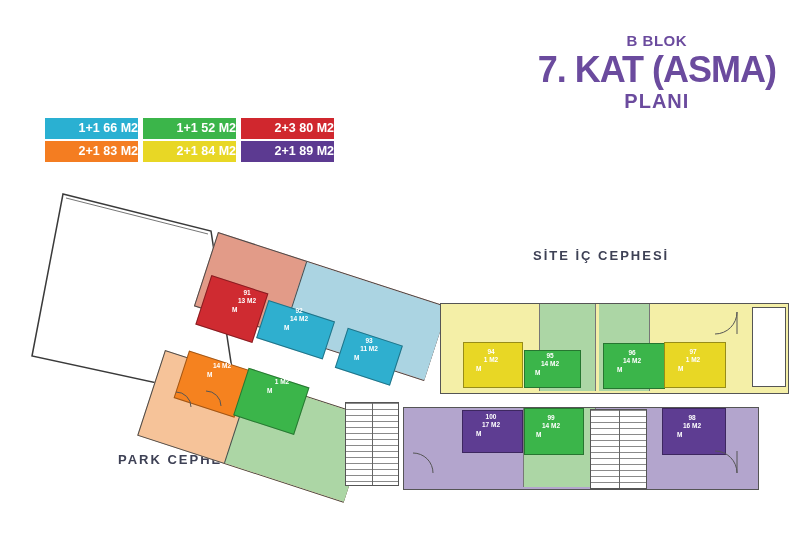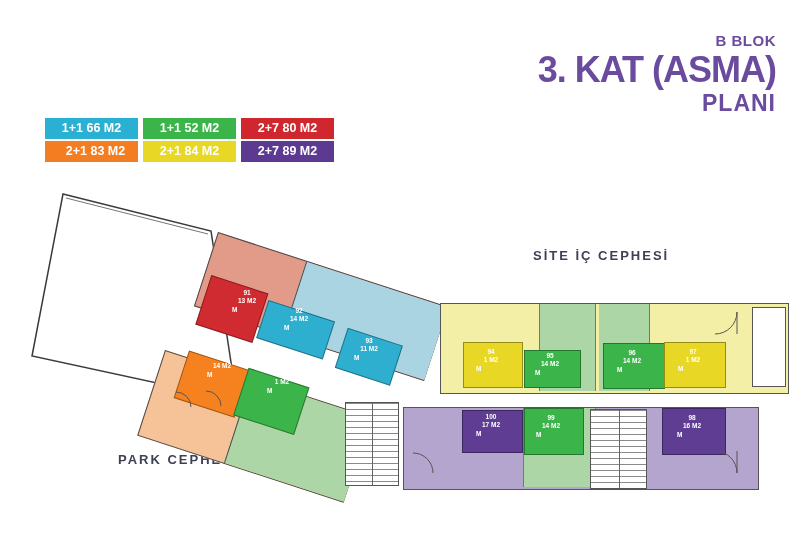--- a/index.html
+++ b/index.html
@@ -1,26 +1,26 @@
 <!DOCTYPE html>
 <html><head>
 <meta charset="utf-8">
 <style>
   html,body{margin:0;padding:0;background:#fff;}
   .stage{position:relative;width:800px;height:539px;background:#ffffff;overflow:hidden;
          font-family:"Liberation Sans", sans-serif;}
   
-  .title-block{position:absolute;top:33px;right:24px;text-align:right;color:#6b4b9e;line-height:1.05;}
+  .title-block{position:absolute;top:33px;right:24px;text-align:center;color:#6b4b9e;line-height:1.05;}
   .title-block .t-small{font-size:15px;font-weight:bold;letter-spacing:.5px;}
   .title-block .t-big{font-size:36px;font-weight:bold;letter-spacing:-1px;margin:2px 0;}
-  .title-block .t-mid{font-size:23px;font-weight:bold;letter-spacing:1px;}
+  .title-block .t-mid{font-size:20px;font-weight:bold;letter-spacing:1px;}
   
   .legend{position:absolute;left:45px;top:118px;width:300px;display:grid;
           grid-template-columns:repeat(3,93px);grid-gap:2px 5px;}
-  .chip{height:21px;line-height:21px;text-align:center;color:#fff;font-size:12.5px;font-weight:bold;}
+  .chip{height:21px;line-height:21px;text-align:right;color:#fff;font-size:12.5px;font-weight:bold;}
   .chip-cyan{background:#2ab0d2;} .chip-green{background:#3bb54a;} .chip-red{background:#d0272e;}
   .chip-orange{background:#f47d21;padding-left:8px;} .chip-yellow{background:#e8d725;} .chip-purple{background:#5c3a91;}
   
   .facade{position:absolute;color:#3e4155;font-size:13px;font-weight:bold;letter-spacing:2px;}
   .facade.site{left:533px;top:248px;} .facade.park{left:118px;top:452px;}
   
   .svg-layer{position:absolute;left:0;top:0;pointer-events:none;}
   .svg-under{z-index:1;} .svg-over{z-index:30;}
   
   .band{position:absolute;transform-origin:0 0;border:1px solid #4a4a4a;}
@@ -73,31 +73,31 @@
 
 <div class="stage">
 
   <svg class="svg-layer svg-under" width="800" height="539">
     <path d="M63,194 L211,231 L234,382 L251,389 L247,411 L221,405 L222,397 L32,356 Z" fill="#ffffff" stroke="#3a3a3a" stroke-width="1.5"></path>
     <path d="M66,198 L208,234" fill="none" stroke="#3a3a3a" stroke-width="0.7"></path>
   </svg>
 
   <div class="title-block">
     <div class="t-small">B BLOK</div>
-    <div class="t-big">3. KAT (ASMA)</div>
+    <div class="t-big">7. KAT (ASMA)</div>
     <div class="t-mid">PLANI</div>
   </div>
 
   <div class="legend">
     <div class="chip chip-cyan">1+1 66 M2</div>
     <div class="chip chip-green">1+1 52 M2</div>
-    <div class="chip chip-red">2+7 80 M2</div>
+    <div class="chip chip-red">2+3 80 M2</div>
     <div class="chip chip-orange">2+1 83 M2</div>
     <div class="chip chip-yellow">2+1 84 M2</div>
-    <div class="chip chip-purple">2+7 89 M2</div>
+    <div class="chip chip-purple">2+1 89 M2</div>
   </div>
 
   <div class="facade site">SİTE İÇ CEPHESİ</div>
   <div class="facade park">PARK CEPHESİ</div>
 
   <div class="band band-a">
     <div class="bg-blue"></div>
     <div class="ublock blk-red  b-91"></div>
     <div class="ublock blk-cyan b-92"></div>
     <div class="ublock blk-cyan b-93"></div>

